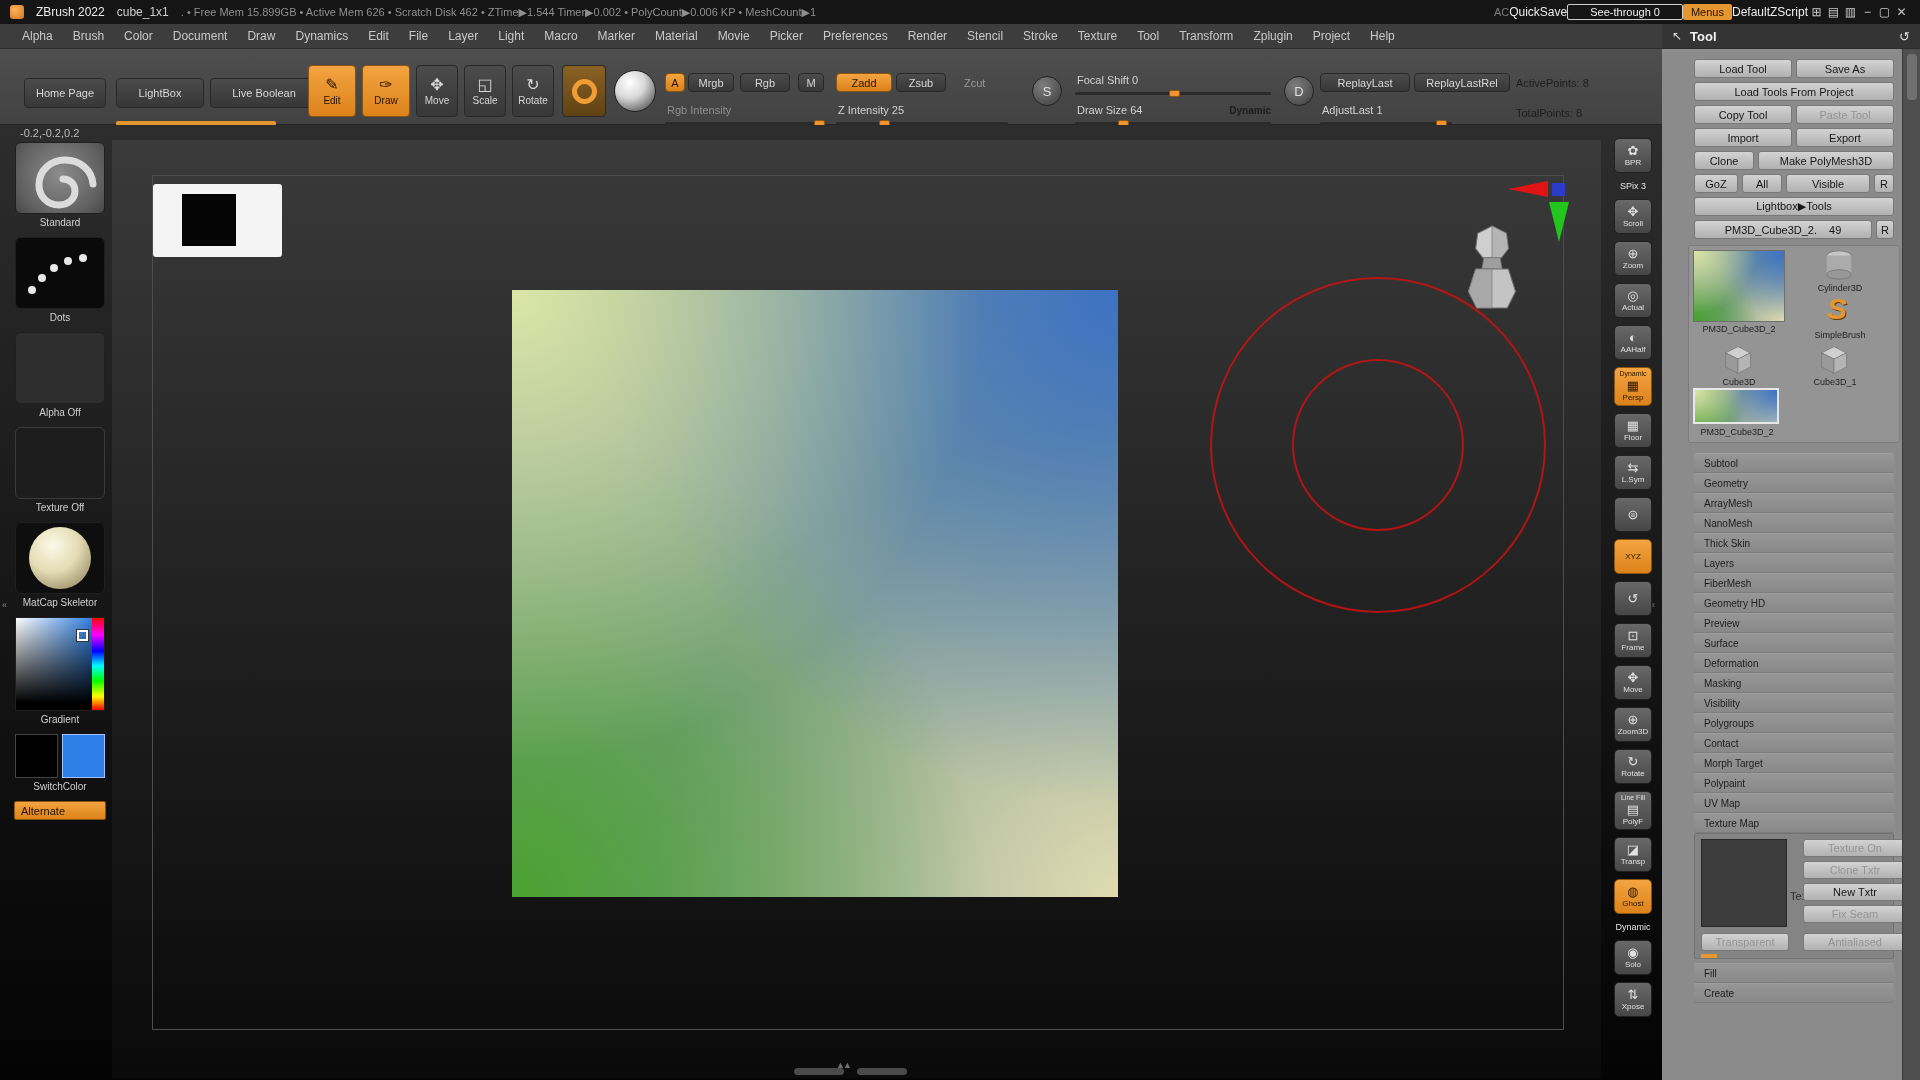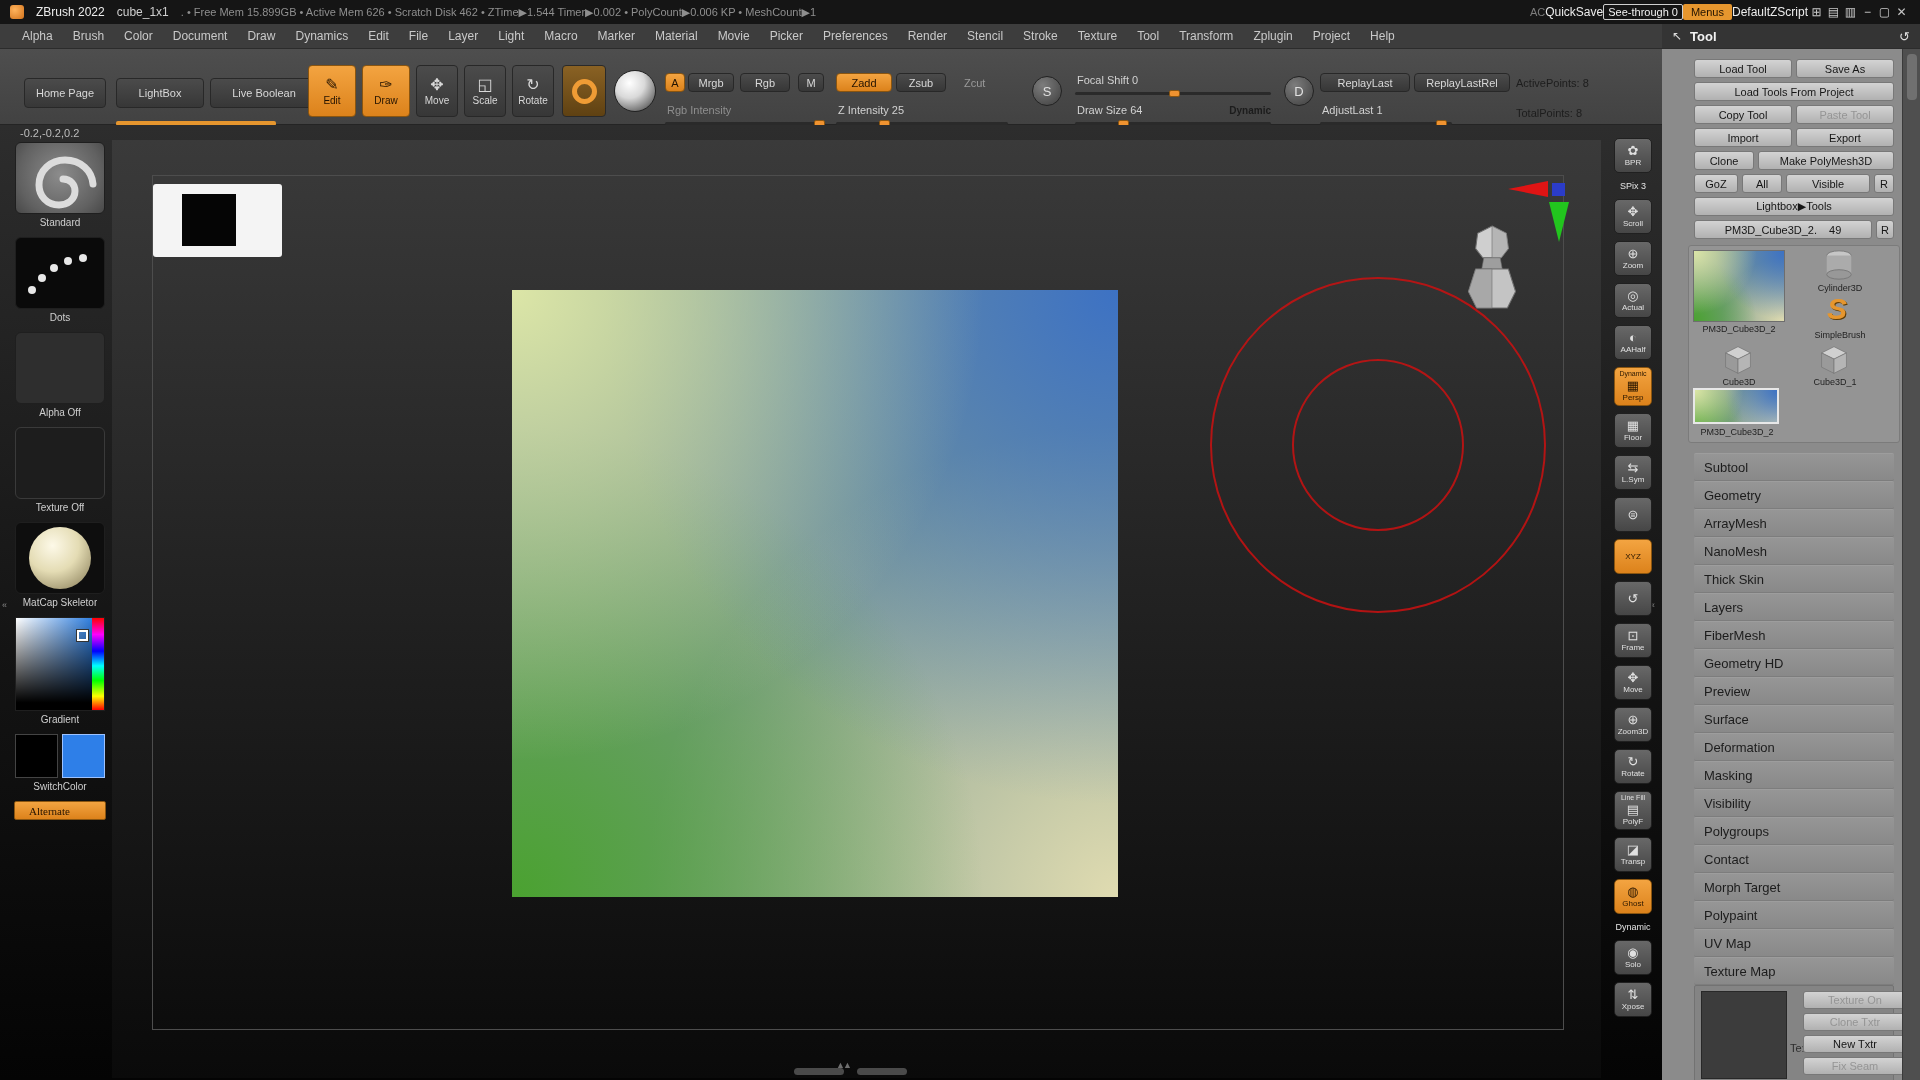--- a/index.html
+++ b/index.html
@@ -7,21 +7,21 @@
   .app{position:relative;width:1920px;height:1080px;overflow:hidden;background:#141414}
 
   
   .titlebar{position:absolute;left:0;top:0;width:1920px;height:24px;background:#151515;display:flex;align-items:center;gap:12px;padding:0 10px;font-size:12px;color:#dcdcdc}
   .tb-logo{width:14px;height:14px;border-radius:3px;background:radial-gradient(circle at 35% 35%,#ffb35c,#d3731c);flex:none}
   .tb-doc{color:#cfcfcf}
   .tb-stats{color:#8f8f8f;font-size:11px;white-space:nowrap}
   .tb-right{margin-left:auto;display:flex;align-items:center;gap:0}
   .tb-ac{color:#7d7d7d;font-size:11px}
   .tb-item{color:#ececec;font-size:12px}
-  .tb-outline{border:1px solid #cfcfcf;border-radius:2px;padding:1px 4px;font-size:11px;color:#f2f2f2}
+  .tb-outline{border:1px solid #cfcfcf;border-radius:2px;padding:1px 22px;font-size:11px;color:#f2f2f2}
   .tb-menus{background:#e6962e;color:#231300;padding:2px 8px;border-radius:2px;font-size:11px}
   .tb-ico{color:#c9c9c9;font-size:12px;width:17px;text-align:center}
 
   
   .menubar{position:absolute;left:0;top:24px;width:1662px;height:25px;background:#3d3d3d;display:flex;align-items:center;padding-left:12px;border-bottom:1px solid #2c2c2c}
   .menu-item{padding:0 10px;font-size:12px;color:#c9c9c9;white-space:nowrap}
   .toolheader{position:absolute;left:1662px;top:24px;width:258px;height:25px;background:#343434;display:flex;align-items:center;gap:8px;padding:0 10px;border-bottom:1px solid #2c2c2c}
   .th-cursor{font-size:12px;color:#dddddd}
   .th-title{font-size:13px;font-weight:bold;color:#f2f2f2}
   .th-reset{margin-left:auto;font-size:13px;color:#dddddd}
@@ -86,21 +86,21 @@
   .matcap-sphere{width:62px;height:62px;border-radius:50%;background:radial-gradient(circle at 38% 30%,#fdf9e8,#e4dcb4 45%,#a49a74 80%,#6a6148)}
   .tray-label{margin-top:3px;font-size:10px;color:#cfcfcf;max-width:92px;white-space:nowrap;overflow:hidden;text-overflow:ellipsis}
   .picker{width:90px;height:94px;display:flex;border:1px solid #1f1f1f;position:relative}
   .picker-main{flex:1;background:linear-gradient(to bottom, rgba(0,0,0,0) 0%, #000 92%),linear-gradient(to right,#ffffff,#2f7fe0)}
   .picker-strip{width:12px;background:linear-gradient(to bottom,#f00 0%,#f0f 18%,#00f 36%,#0ff 52%,#0f0 68%,#ff0 85%,#f00 100%)}
   .picker-sel{position:absolute;right:16px;top:12px;width:11px;height:11px;border:2px solid #fff;outline:1px solid #333}
   .swatches{display:flex;gap:4px}
   .swatch{width:43px;height:44px;border:1px solid #444}
   .swatch.black{background:#000}
   .swatch.blue{background:#2e7fe8;border-color:#9cc2ff}
-  .alternate{width:92px;height:19px;background:linear-gradient(#f3a441,#dc821b);border:1px solid #8a5510;border-radius:2px;font-size:11px;color:#231200;text-align:left;padding-left:14px;font-family:Liberation Serif, serif}
+  .alternate{width:92px;height:19px;background:linear-gradient(#f3a441,#dc821b);border:1px solid #8a5510;border-radius:2px;font-size:11px;color:#231200;text-align:left;padding-left:6px;font-family:Liberation Sans, sans-serif}
 
   
   .rshelf{position:absolute;left:1608px;top:138px;width:50px;display:flex;flex-direction:column;align-items:center;gap:7px}
   .rsbtn{width:38px;min-height:35px;border-radius:5px;background:linear-gradient(#686868,#464646);border:1px solid #202020;color:#e0e0e0;display:flex;flex-direction:column;align-items:center;justify-content:center;padding:2px 0}
   .rsbtn span:empty{display:none}
   .rs-glyph{font-size:13px;line-height:15px}
   .rs-label{font-size:8px;line-height:10px;white-space:nowrap}
   .rs-sub{font-size:7px;line-height:8px}
   .rsbtn.accent{background:linear-gradient(#f3a441,#dc821b);color:#2a1700;border-color:#8a5510}
   .rsbtn.kind-text{background:none;border:none;color:#e4e4e4;min-height:12px;padding:0}
@@ -117,21 +117,21 @@
   .tt{position:absolute;border:1px solid #6e6e6e;overflow:hidden}
   .tt.sel{border:2px solid #e8e8e8}
   .tt-grad{background:
       radial-gradient(circle at 0% 0%, rgba(224,233,168,0.96) 0%, rgba(224,233,168,0) 55%),
       radial-gradient(circle at 100% 0%, rgba(58,112,198,0.96) 0%, rgba(58,112,198,0) 60%),
       radial-gradient(circle at 0% 100%, rgba(72,162,44,0.96) 0%, rgba(72,162,44,0) 55%),
       radial-gradient(circle at 100% 100%, rgba(228,222,178,0.96) 0%, rgba(228,222,178,0) 55%),
       #7f9c90}
   .th-label{position:absolute;font-size:9px;color:#1f1f1f;text-align:center;white-space:nowrap;overflow:hidden;text-overflow:ellipsis}
   .sbrush-s{position:absolute;font-size:30px;font-weight:bold;font-style:italic;color:#e6962e;text-shadow:1px 1px 0 #5f3c05}
-  .section-row{height:28px;display:flex;align-items:center;padding-left:10px;font-size:13px;color:#1c1c1c;background:linear-gradient(#969696,#898989);border-bottom:1px solid #7d7d7d;border-top:1px solid #9d9d9d;border-radius:2px}
+  .section-row{height:20px;display:flex;align-items:center;padding-left:10px;font-size:10px;color:#1c1c1c;background:linear-gradient(#969696,#898989);border-bottom:1px solid #7d7d7d;border-top:1px solid #9d9d9d;border-radius:2px}
   .tmbox{position:relative;height:126px;background:#848484;border:1px solid #727272;border-radius:2px;margin-bottom:4px}
   .tm-thumb{position:absolute;left:6px;top:5px;width:86px;height:88px;background:#3c3c3c;border:1px solid #282828}
   .tm-side{position:absolute;left:95px;top:56px;font-size:11px;color:#2d2d2d}
   .tm-buttons{position:absolute;left:108px;top:5px;width:104px;display:flex;flex-direction:column;gap:4px}
   .tm-buttons .tbtn{flex:none;height:18px}
   .tm-bottom{position:absolute;left:6px;top:99px;right:4px;display:flex;gap:14px}
   .tm-bottom .tbtn{height:18px}
   .tm-dash{position:absolute;left:6px;top:120px;width:16px;height:4px;background:#e6962e}
   .rscroll{position:absolute;left:1902px;top:49px;width:18px;height:1031px;background:#4f4f4f;border-left:1px solid #3a3a3a}
   .rscroll .handle{margin:5px auto 0;width:10px;height:46px;background:#707070;border-radius:4px}
@@ -571,19 +571,24 @@
           <button class="tbtn disabled">Clone Txtr</button>
           <button class="tbtn">New Txtr</button>
           <button class="tbtn disabled">Fix Seam</button>
         </div>
       <div class="tm-bottom">
         <button class="tbtn disabled" style="flex:0 0 88px">Transparent</button>
         <button class="tbtn disabled" style="flex:0 0 104px">Antialiased</button>
       </div>
       <div class="tm-dash"></div>
     </div>
+    <div class="sections">
+
+    <div class="section-row">Fill</div>
+        <div class="section-row">Create</div>
+      </div>
   </div>
 
   <div class="rscroll">
     <div class="handle"></div>
   </div>
 
 </div>
 
 </body></html>

